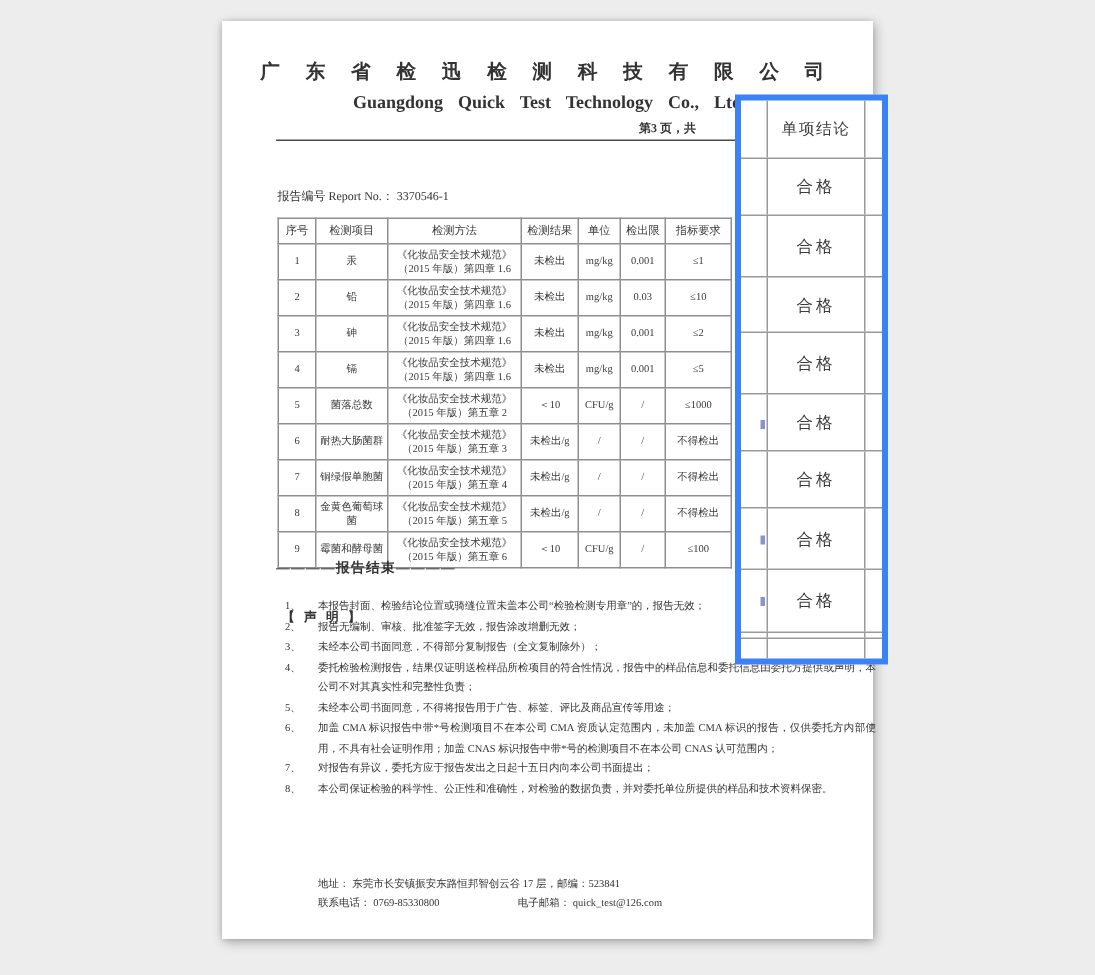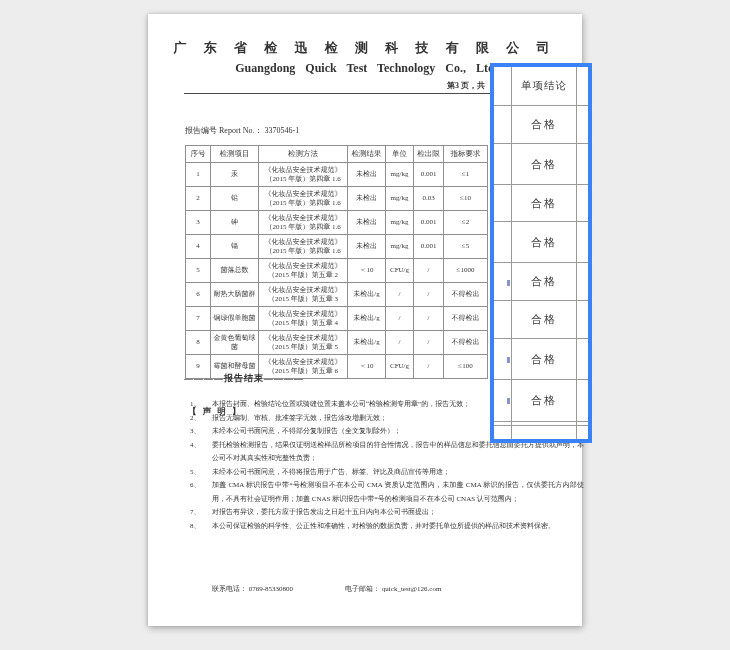--- a/index.html
+++ b/index.html
@@ -5,21 +5,21 @@
   html,body{margin:0;padding:0;background:#ededed;}
   .canvas{position:relative;width:730px;height:650px;background:#ededed;overflow:hidden;
           font-family:Liberation Serif, serif;color:#333;}
   .page{position:absolute;left:148px;top:14px;width:434px;height:612px;background:#fff;
         box-shadow:1px 2px 7px rgba(0,0,0,.30),-1px 0 3px rgba(0,0,0,.12);}
   .abs{position:absolute;}
   .company-cn{top:25px;left:0;width:100%;text-align:center;font-size:13px;font-weight:bold;
               letter-spacing:7px;white-space:nowrap;}
   .company-en{top:47px;left:0;width:100%;text-align:center;font-size:12px;font-weight:bold;
               word-spacing:7px;white-space:nowrap;}
-  .page-no{top:66px;left:278px;width:80px;font-size:8px;font-weight:bold;white-space:nowrap;overflow:hidden;text-align:center;}
+  .page-no{top:66px;left:278px;width:80px;font-size:8px;font-weight:bold;white-space:nowrap;overflow:hidden;}
   .head-rule{top:79px;left:36px;width:306px;border-top:1px solid #4a4a4a;height:0;}
   .doc-title{top:85px;left:36px;width:306px;text-align:center;font-size:14px;font-weight:bold;
              letter-spacing:9px;white-space:nowrap;}
   .report-no{top:111px;left:37px;font-size:8px;}
   table.results{position:absolute;top:131px;left:37px;width:302px;border-collapse:collapse;
                 table-layout:fixed;font-size:7px;line-height:1.25;padding-left:48px;}
   table.results th,table.results td{border:1px solid #8f8f8f;text-align:center;vertical-align:middle;
                 padding:1px 1px;font-weight:normal;overflow:hidden;color:#3a3a3a;}
   table.results th{height:14px;font-size:7.5px;}
   table.results td{height:21px;}
@@ -206,20 +206,21 @@
         <span class="decl-no">7、</span>
         <span class="decl-text">对报告有异议，委托方应于报告发出之日起十五日内向本公司书面提出；</span>
       </div>
       <div class="decl-item">
         <span class="decl-no">8、</span>
         <span class="decl-text">本公司保证检验的科学性、公正性和准确性，对检验的数据负责，并对委托单位所提供的样品和技术资料保密。</span>
       </div>
     </div>
 
     <div class="abs footer">
+      <div>地址：  东莞市长安镇振安东路恒邦智创云谷 17 层，邮编：523841</div>
       <div>
         <span>联系电话：  0769-85330800</span><span class="gap"></span><span>电子邮箱：  quick_test@126.com</span>
       </div>
     </div>
 
   </div>
 
   <div class="overlay">
     <div class="ov-row header" style="height:39px">
       <div class="ov-sliver"></div>

